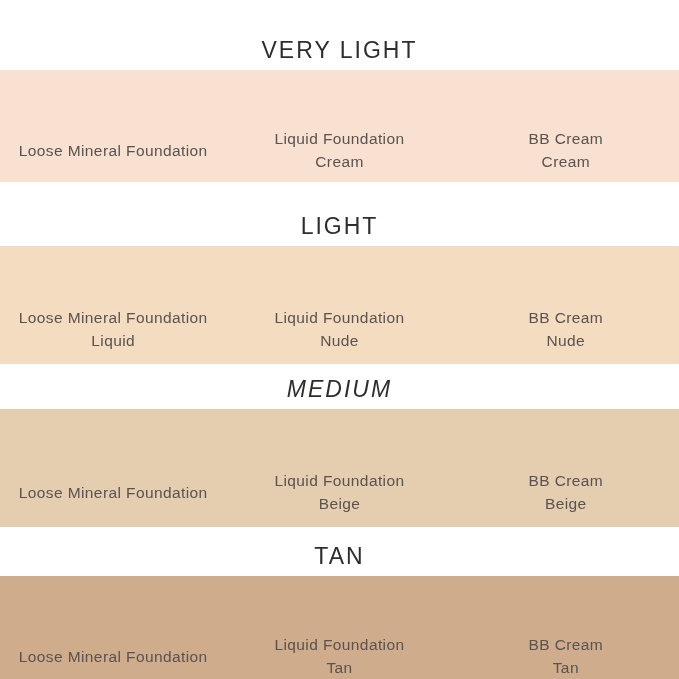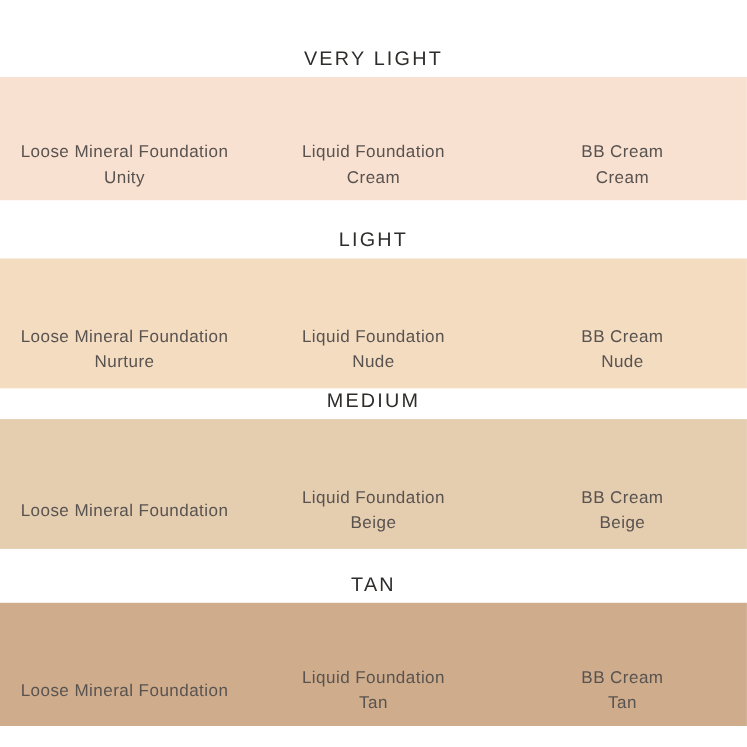--- a/index.html
+++ b/index.html
@@ -12,77 +12,76 @@
     width: 679px;
     height: 679px;
     background: #ffffff;
     overflow: hidden;
   }
   .section-heading {
     display: flex;
     align-items: flex-end;
     justify-content: center;
     padding-bottom: 6px;
-    font-size: 18px;
+    font-size: 23px;
     font-weight: 400;
     letter-spacing: 2px;
     color: #2e2d2b;
   }
   .band {
     display: flex;
     align-items: center;
   }
   .product-cell {
     flex: 1 1 0;
     text-align: center;
     font-size: 15.5px;
     line-height: 23px;
     letter-spacing: 0.4px;
     color: #595350;
     margin-top: 48px;
   }
   
   .s0 .section-heading { height: 70px; }
   .s0 .band            { height: 112px; }
-  .s1 .section-heading { height: 53px; }
+  .s1 .section-heading { height: 64px; }
   .s1 .band            { height: 118px; }
-  .s2 .section-heading { height: 28px; }
+  .s2 .section-heading { height: 45px; font-style: italic; }
   .s2 .band            { height: 118px; }
   .s3 .section-heading { height: 49px; }
   .s3 .band            { height: 112px; }
 </style>
 </head>
 <body>
 
 <div class="page">
 
   <div class="section s0">
     <div class="section-heading">VERY LIGHT</div>
     <div class="band" style="background-color: rgb(249, 225, 209);">
       <div class="product-cell">
         <div>Loose Mineral Foundation</div>
-        <div>Unity</div>
       </div>
       <div class="product-cell">
         <div>Liquid Foundation</div>
         <div>Cream</div>
       </div>
       <div class="product-cell">
         <div>BB Cream</div>
         <div>Cream</div>
       </div>
     </div>
   </div>
 
   <div class="section s1">
     <div class="section-heading">LIGHT</div>
     <div class="band" style="background-color: rgb(244, 220, 193);">
       <div class="product-cell">
         <div>Loose Mineral Foundation</div>
-        <div>Nurture</div>
+        <div>Liquid</div>
       </div>
       <div class="product-cell">
         <div>Liquid Foundation</div>
         <div>Nude</div>
       </div>
       <div class="product-cell">
         <div>BB Cream</div>
         <div>Nude</div>
       </div>
     </div>

